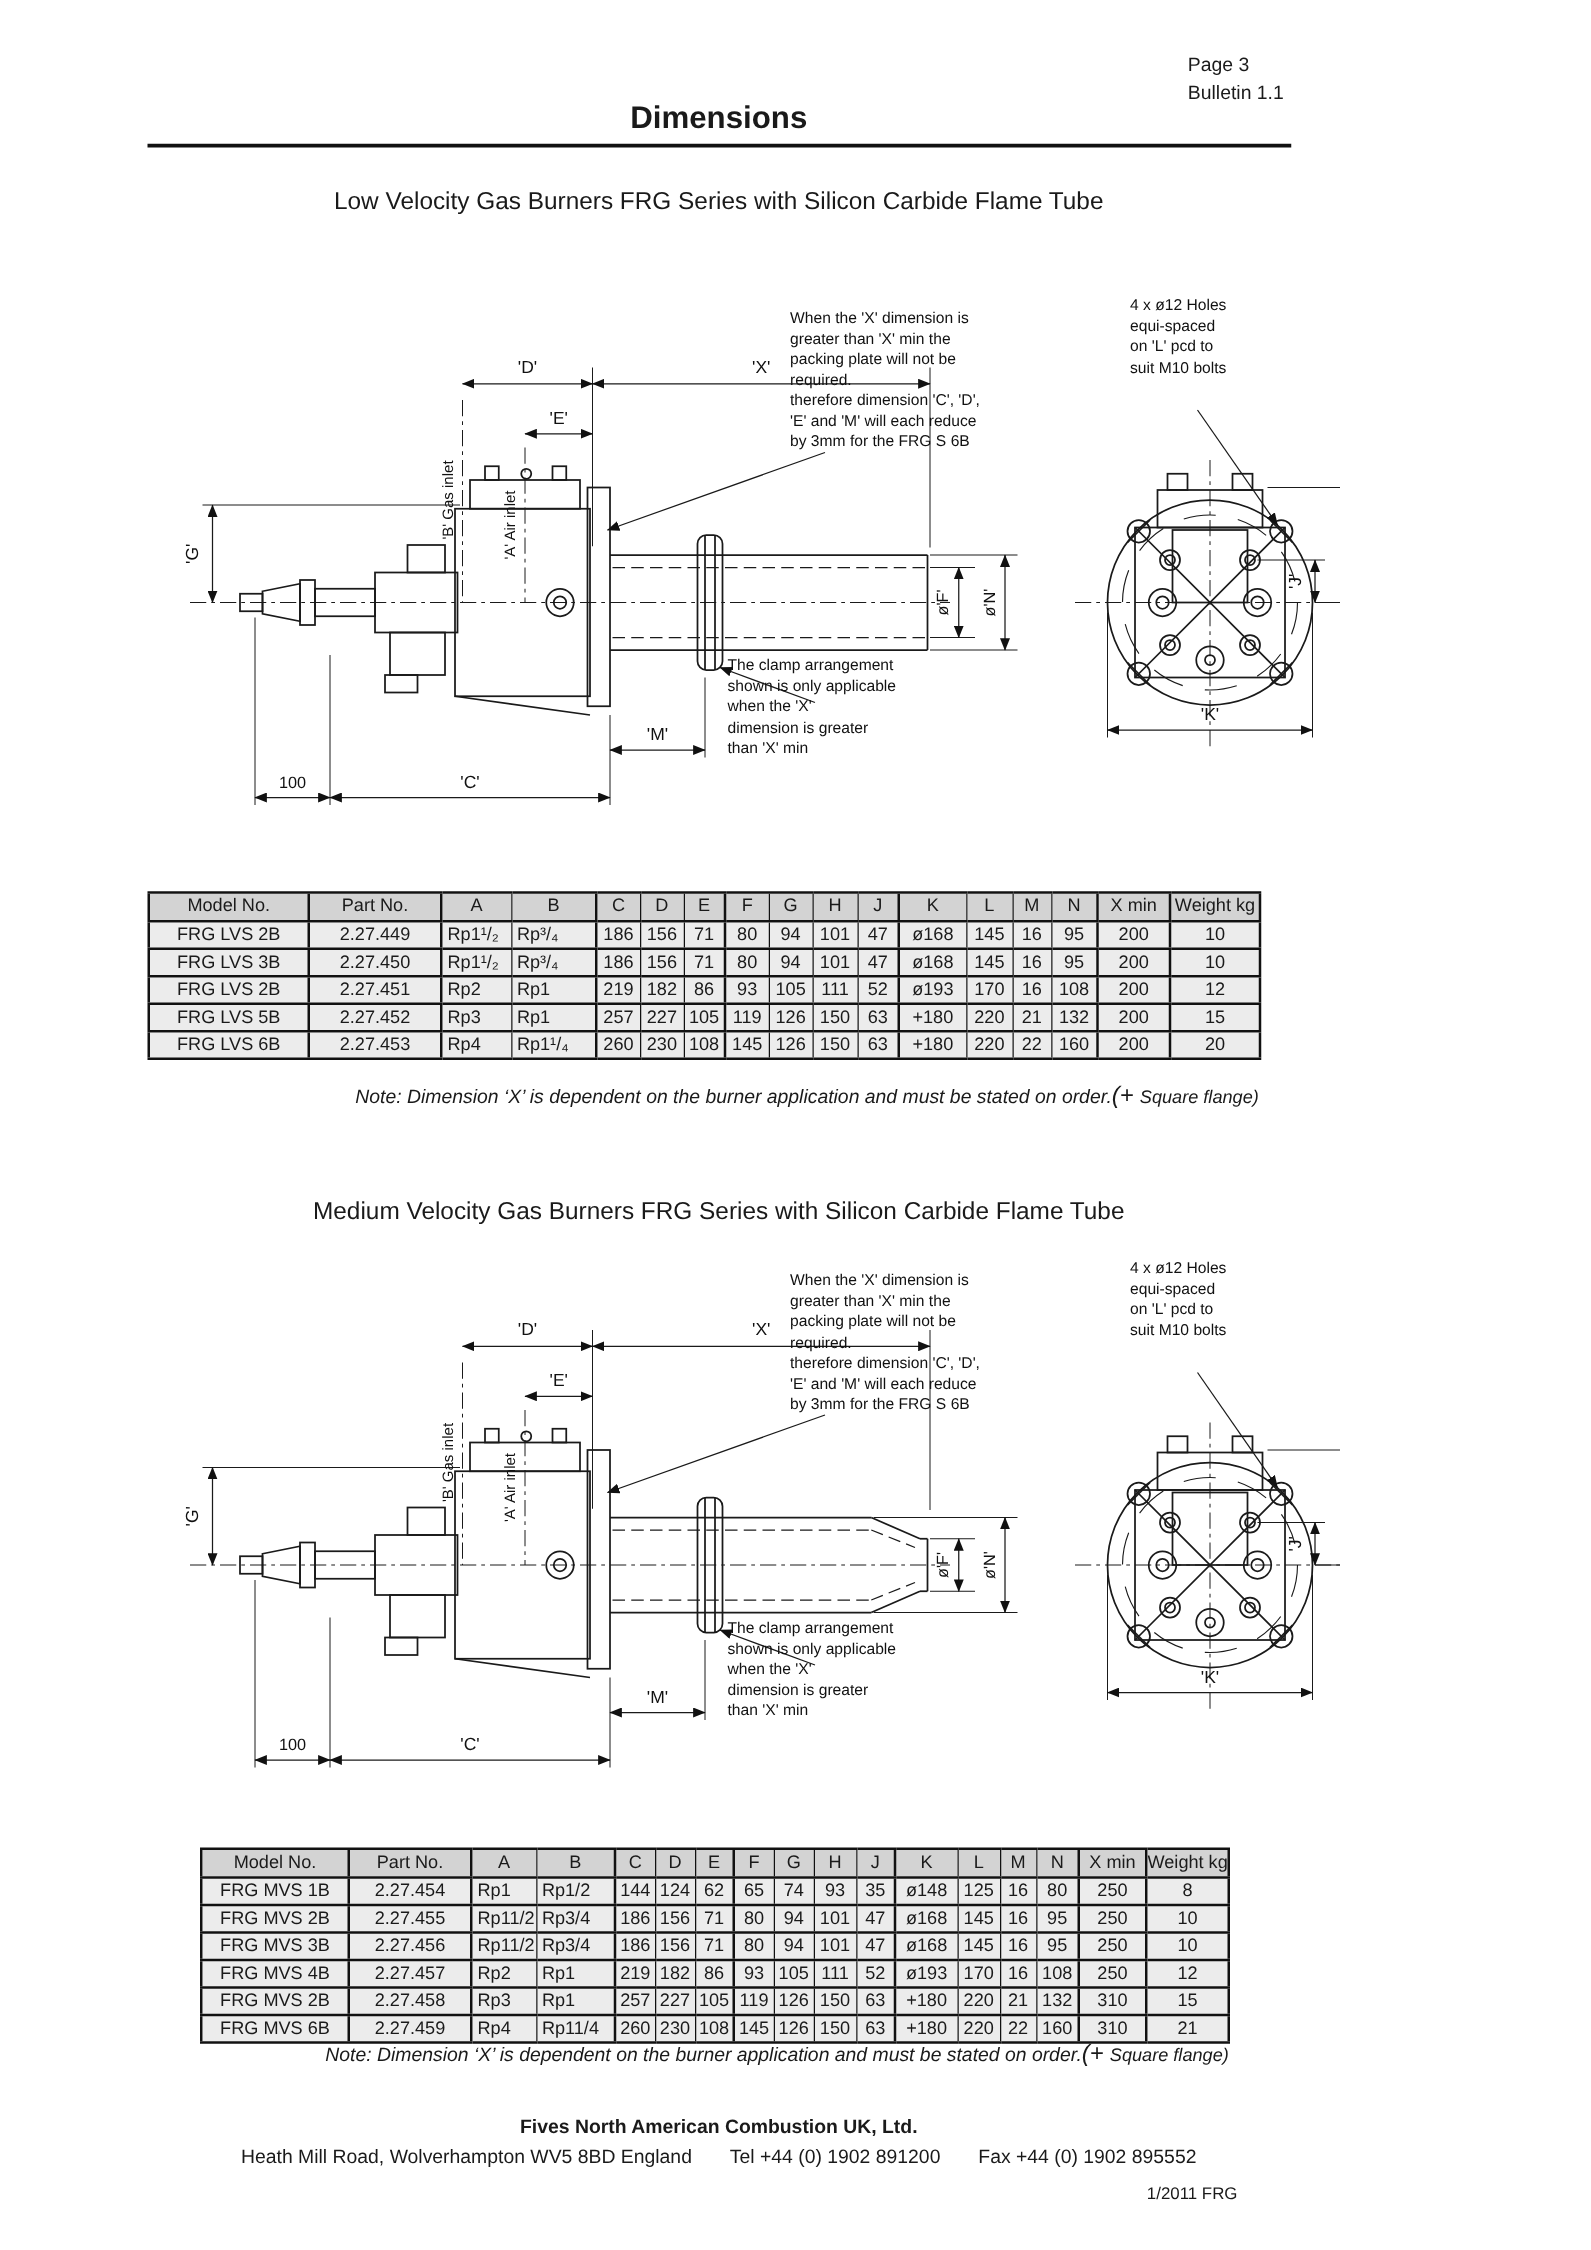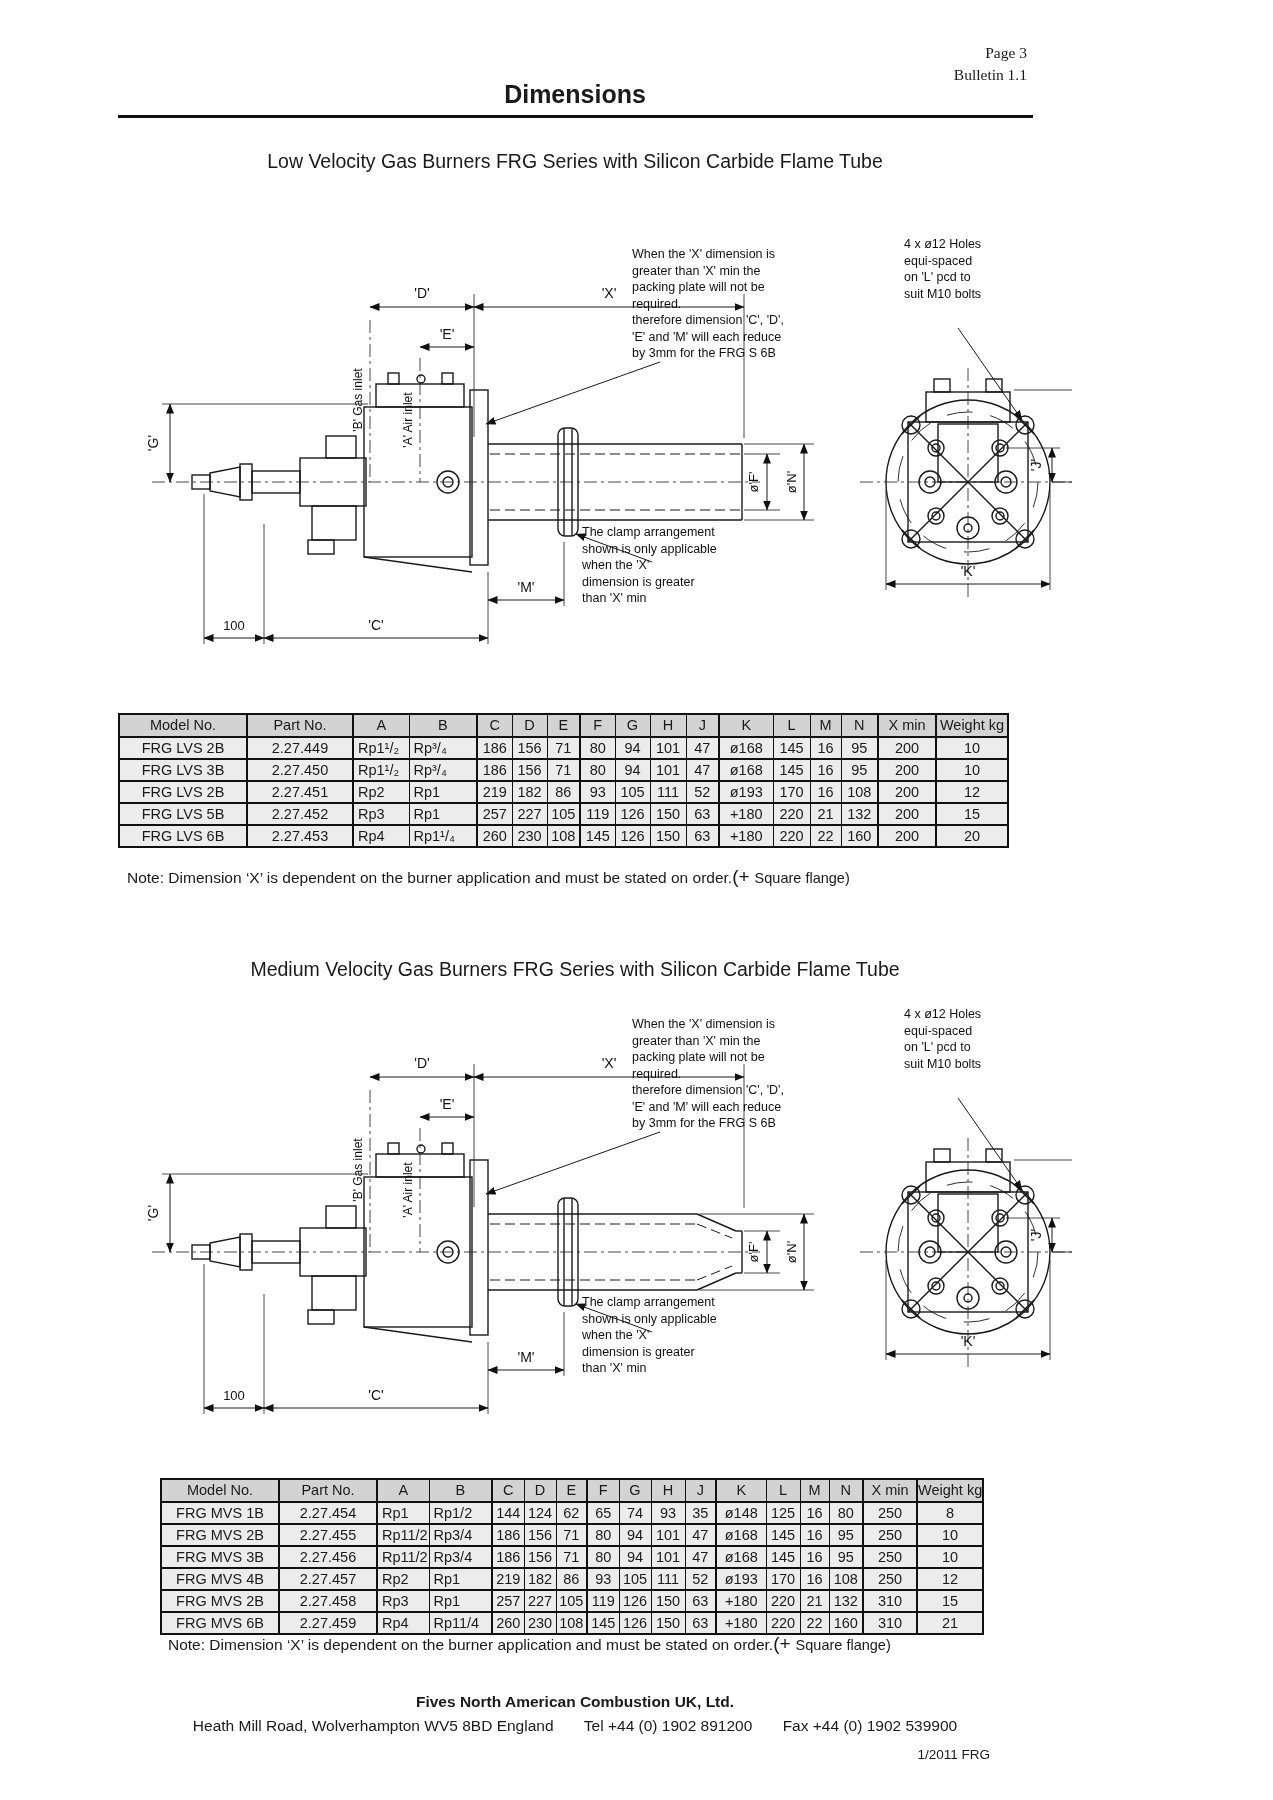--- a/index.html
+++ b/index.html
@@ -1,20 +1,20 @@
 <!DOCTYPE html>
 <html><head>
 <meta charset="utf-8">
 <style>
   html,body{margin:0;padding:0;background:#e8e8e8;}
   .page{position:relative;width:1273px;height:1800px;background:#ffffff;margin:0 auto;
         font-family:"Liberation Sans",sans-serif;color:#1a1a1a;overflow:hidden;}
   .abs{position:absolute;}
 
-  .hdr-block{top:42px;right:246px;text-align:right;font-size:15.5px;line-height:1.45;font-family:Liberation Serif, serif;}
+  .hdr-block{top:42px;right:246px;font-size:15.5px;line-height:1.45;}
   .page-title{top:80px;left:118px;width:914px;text-align:center;font-size:25px;font-weight:bold;}
   .rule{top:115px;left:118px;width:915px;height:3px;background:#111;}
 
   .sec-title{left:118px;width:914px;text-align:center;font-size:19.5px;}
   .sec1-title{top:150px;}
   .sec2-title{top:958px;}
 
   .drawing{left:112px;width:960px;height:450px;}
   .drawing svg{position:absolute;left:0;top:0;width:960px;height:450px;}
   .ann{position:absolute;font-size:12.5px;line-height:1.32;white-space:pre-line;color:#111;}
@@ -42,21 +42,21 @@
   .dim-table th:nth-child(5),.dim-table td:nth-child(5),
   .dim-table th:nth-child(8),.dim-table td:nth-child(8),
   .dim-table th:nth-child(12),.dim-table td:nth-child(12),
   .dim-table th:nth-child(16),.dim-table td:nth-child(16),
   .dim-table th:nth-child(17),.dim-table td:nth-child(17){border-left-width:2px;}
   .dim-table td:nth-child(3),.dim-table td:nth-child(4){text-align:left;padding-left:4px;}
 
   .tbl1{top:713px;left:118px;width:889px;}
   .tbl2{top:1478px;left:160px;width:822px;}
 
-  .note-row{display:flex;justify-content:flex-start;align-items:baseline;font-size:15.5px;}
+  .note-row{display:flex;justify-content:flex-end;align-items:baseline;font-size:15.5px;font-style:italic;}
   .note1{top:866px;left:127px;width:880px;}
   .note2{top:1633px;left:168px;width:815px;}
   .flange-note{white-space:nowrap;}
   .flange-note .plus{font-size:19px;font-weight:normal;}
   .flange-note .txt{font-size:14.5px;margin-left:5px;}
 
   .footer-company{top:1693px;left:118px;width:914px;text-align:center;font-weight:bold;font-size:15.5px;}
   .footer-address{top:1717px;left:118px;width:914px;text-align:center;font-size:15.5px;}
   .footer-address .gap{margin-left:26px;}
   .doc-ref{top:1747px;left:118px;width:872px;text-align:right;font-size:13.5px;}
@@ -692,17 +692,17 @@
 
   <div class="abs note-row note2">
     <span>Note: Dimension ‘X’ is dependent on the burner application and must be stated on order.</span>
     <span class="flange-note"><span class="plus">(+</span><span class="txt">Square flange)</span></span>
   </div>
 
   <div class="abs footer-company">Fives North American Combustion UK, Ltd.</div>
   <div class="abs footer-address">
     <span>Heath Mill Road, Wolverhampton WV5 8BD England</span>
     <span class="gap">Tel +44 (0) 1902 891200</span>
-    <span class="gap">Fax +44 (0) 1902 539900</span>
+    <span class="gap">Fax +44 (0) 1902 895552</span>
   </div>
   <div class="abs doc-ref">1/2011 FRG</div>
 
 </div>
 
 </body></html>

